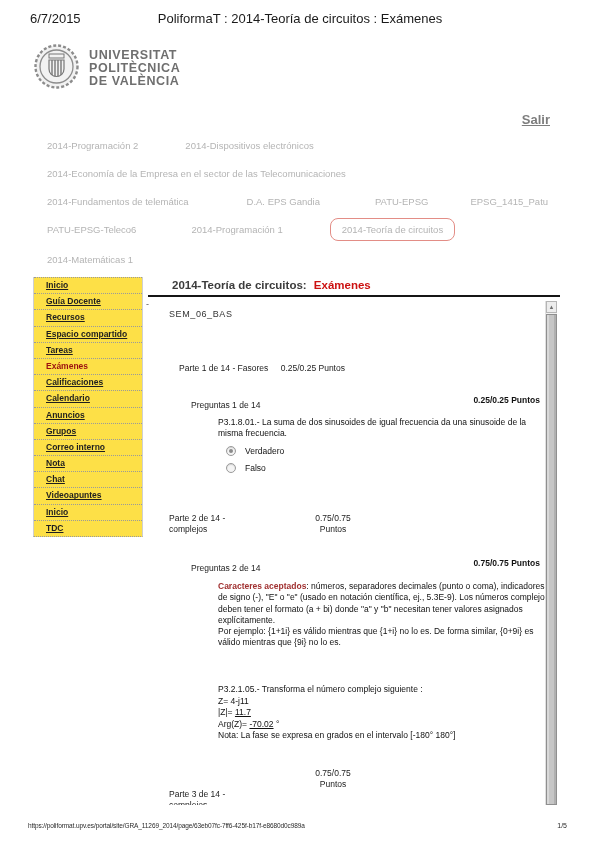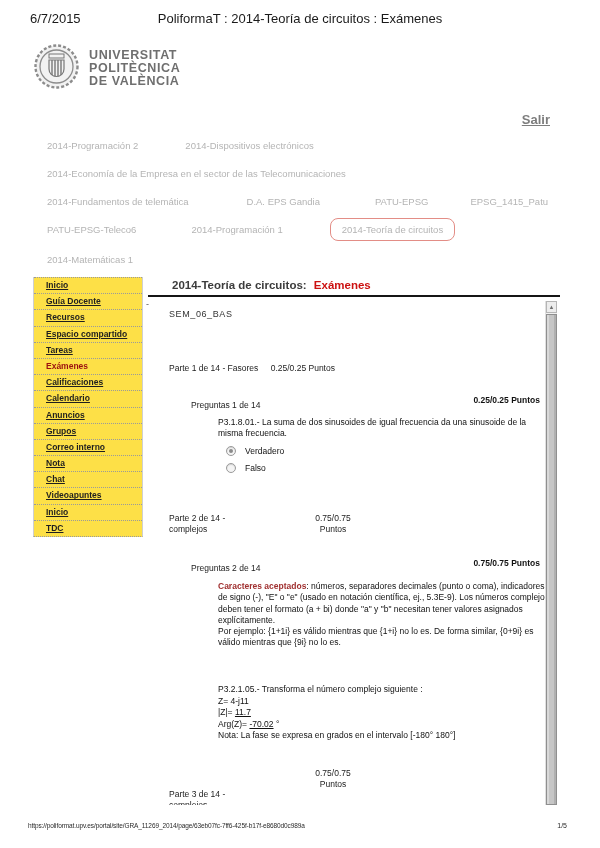--- a/index.html
+++ b/index.html
@@ -30,21 +30,21 @@
 
   
   .stray-dash{position:absolute;left:146px;top:299px;font-size:9px;color:#555;}
   .main-title{position:absolute;left:172px;top:279px;font-size:11.5px;font-weight:bold;color:#3c3c3c;white-space:nowrap;}
   .main-title .tool{color:#cc1111;margin-left:4px;}
   .title-rule{position:absolute;left:148px;top:295px;width:412px;height:2px;background:#151515;}
 
   
   .frame{position:absolute;left:163px;top:301px;width:394px;height:504px;overflow:hidden;font-size:8.5px;color:#161616;}
   .exam-name{position:absolute;left:6px;top:8px;font-size:9px;color:#333;letter-spacing:0.6px;}
-  .part-line{position:absolute;left:6px;white-space:nowrap;color:#222;}
+  .part-line{position:absolute;left:16px;white-space:nowrap;color:#222;}
   .part-line .pts{margin-left:10px;}
   .q-header{position:absolute;left:28px;color:#222;}
   .q-points{position:absolute;right:17px;font-weight:bold;color:#111;text-align:right;}
   .q-text{position:absolute;left:55px;width:332px;line-height:11px;color:#111;}
   .opt{position:absolute;left:63px;display:flex;align-items:center;}
   .radio{width:8px;height:8px;border:1px solid #9a9a9a;border-radius:50%;background:#f4f4f4;position:relative;box-shadow:inset 0 1px 1px rgba(0,0,0,0.15);}
   .radio.selected::after{content:"";position:absolute;left:2px;top:2px;width:4px;height:4px;border-radius:50%;background:#8b8b8b;}
   .opt label{margin-left:9px;color:#111;}
   .part-block{position:absolute;left:6px;width:92px;line-height:11px;color:#222;}
   .part-pts{position:absolute;left:128px;width:84px;text-align:center;line-height:11px;color:#222;}

